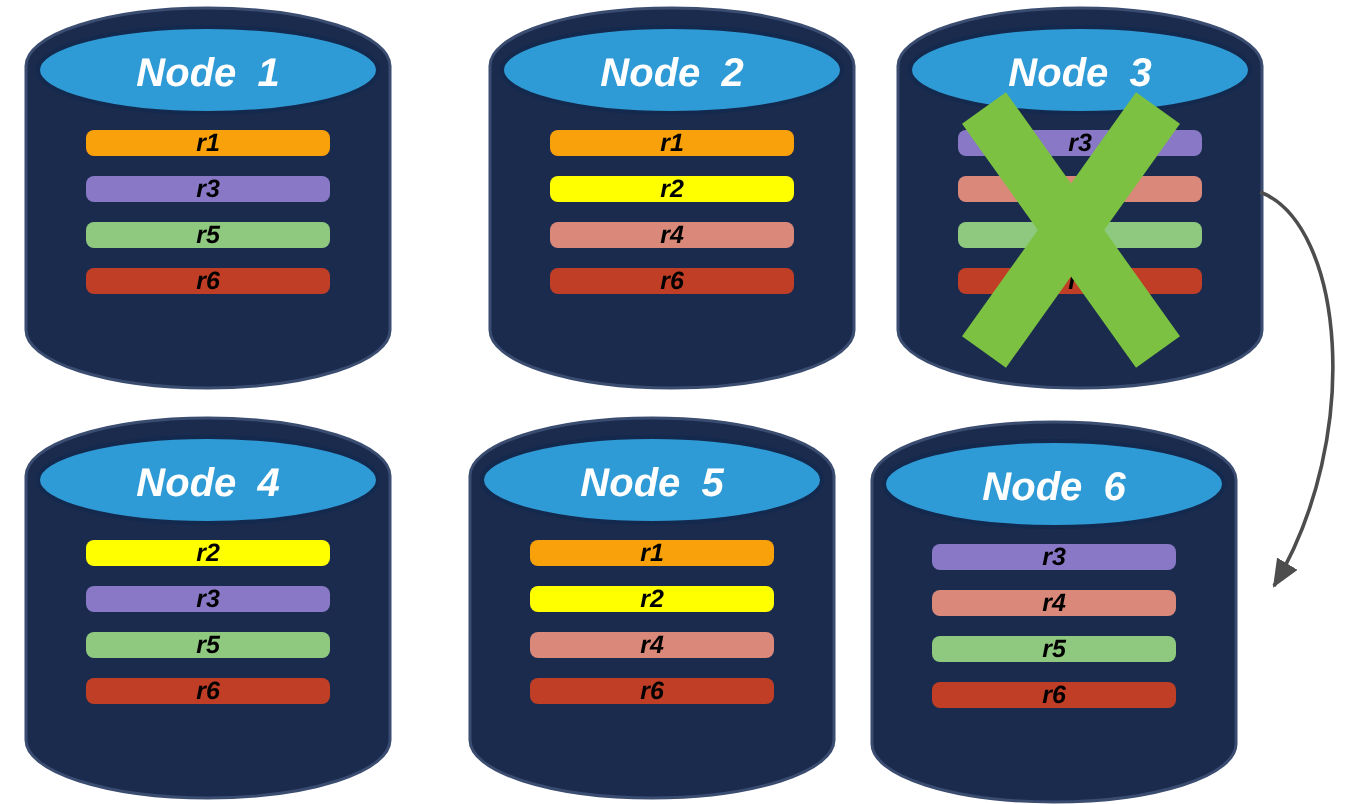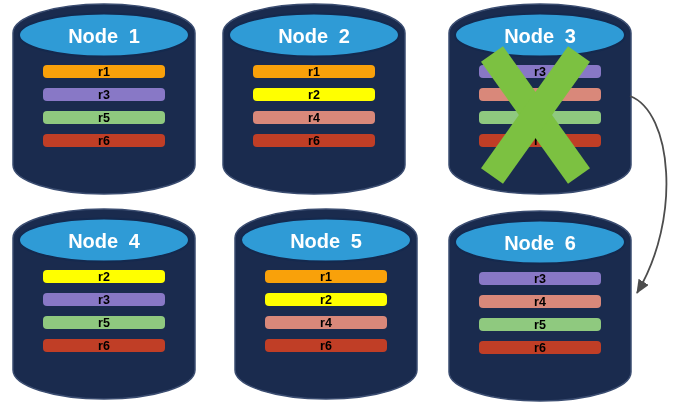--- a/index.html
+++ b/index.html
@@ -1,26 +1,26 @@
 <!DOCTYPE html>
 <html><head>
 <meta charset="utf-8">
 <style>
   html,body { margin:0; padding:0; background:#ffffff; }
   .canvas {
     position:relative; width:676px; height:402px; background:#ffffff;
     overflow:hidden; font-family:"Liberation Sans", sans-serif;
   }
-  .node { position:absolute; width:184px; height:192px; }
+  .node { position:absolute; width:184px; height:192px;font-style:italic; }
   .node-1 { left:12px;  top:3px;   }
-  .node-2 { left:222px; top:3px;   }
+  .node-2 { left:244px; top:3px;   }
   .node-3 { left:448px; top:3px;text-align:center;   }
   .node-4 { left:12px;  top:208px;text-align:right; }
   .node-5 { left:234px; top:208px; }
-  .node-6 { left:448px; top:210px;text-align:center; }
+  .node-6 { left:435px; top:210px;text-align:center; }
   svg.cyl { display:block; }
   .cyl-body { stroke:#3A4C70; stroke-width:1.5; }
   .cyl-top  { stroke:#14294E; stroke-width:2; }
   .node-title {
     fill:#ffffff; font-size:20px; font-weight:bold;
     text-anchor:middle; word-spacing:5px;
     font-family:"Liberation Sans", sans-serif;
   }
   .bar { stroke:none; }
   .bar-label {

